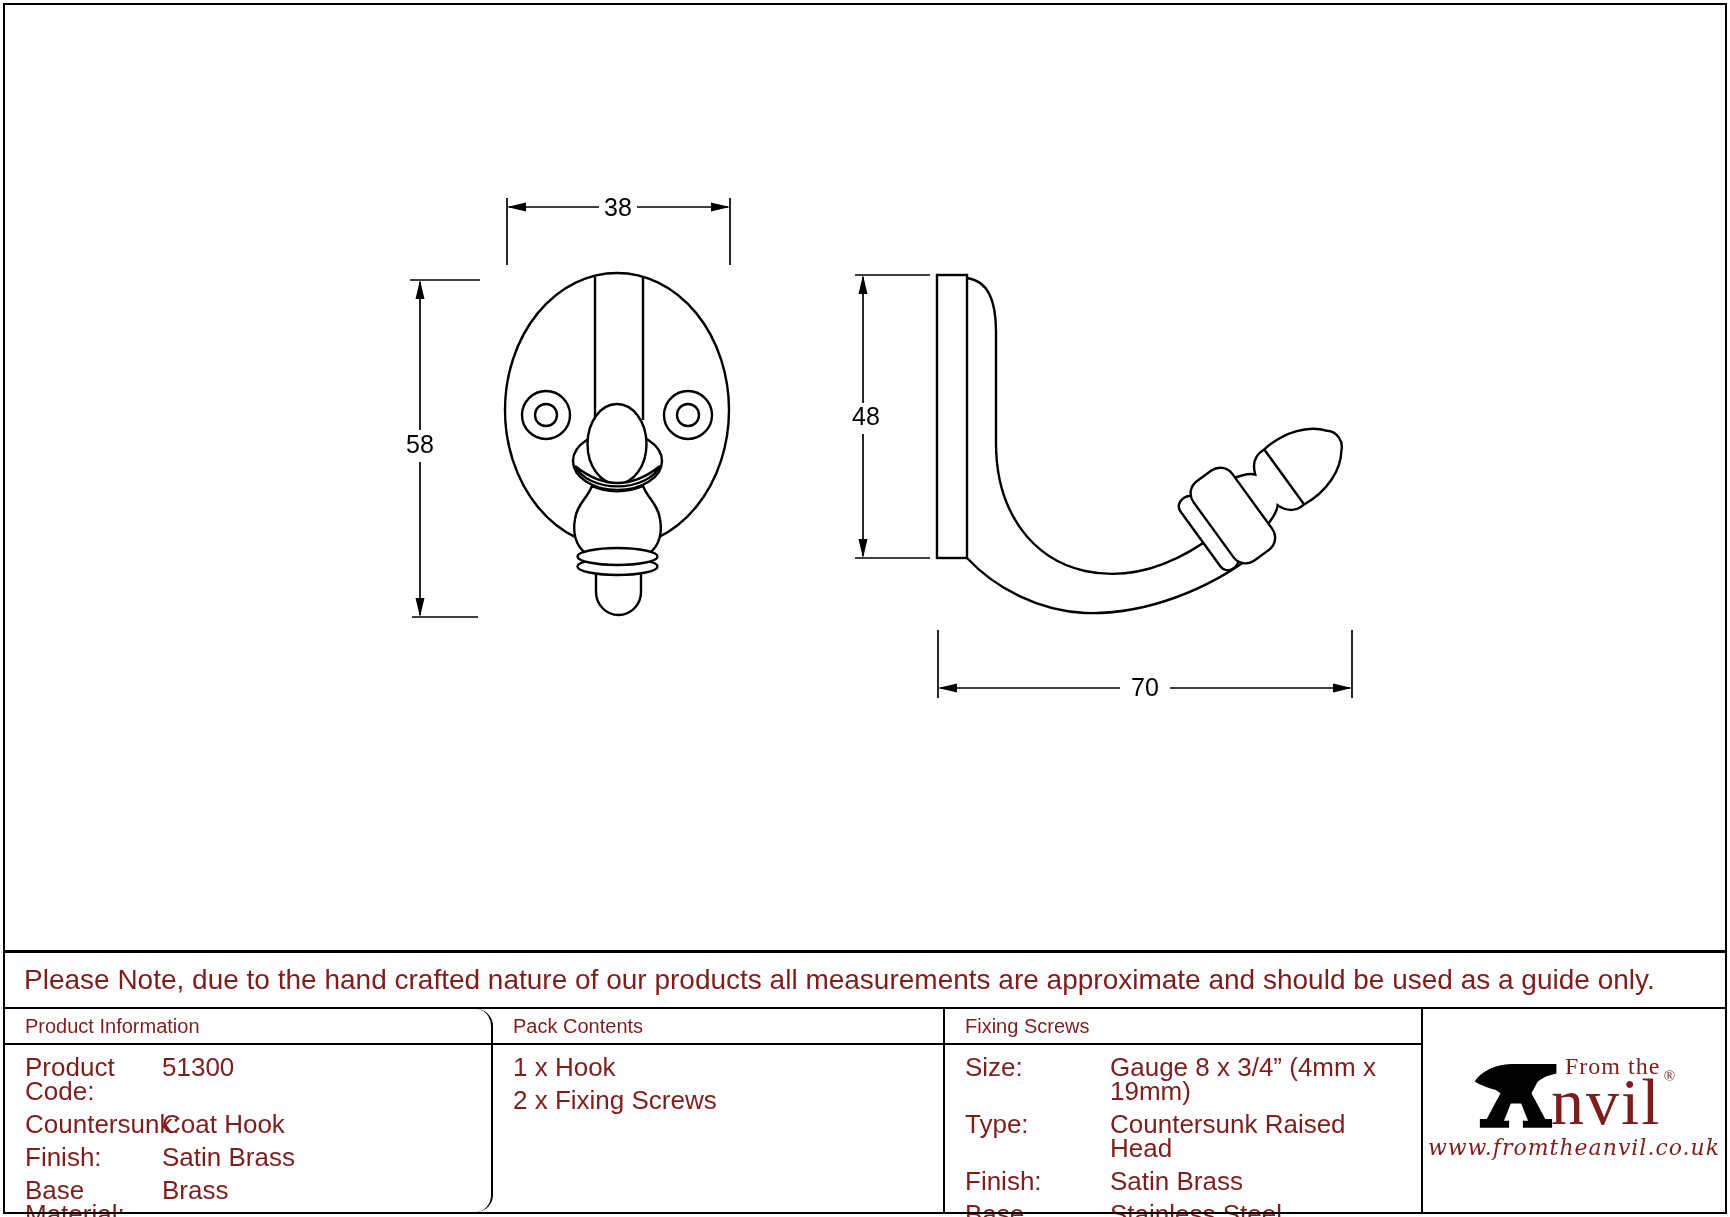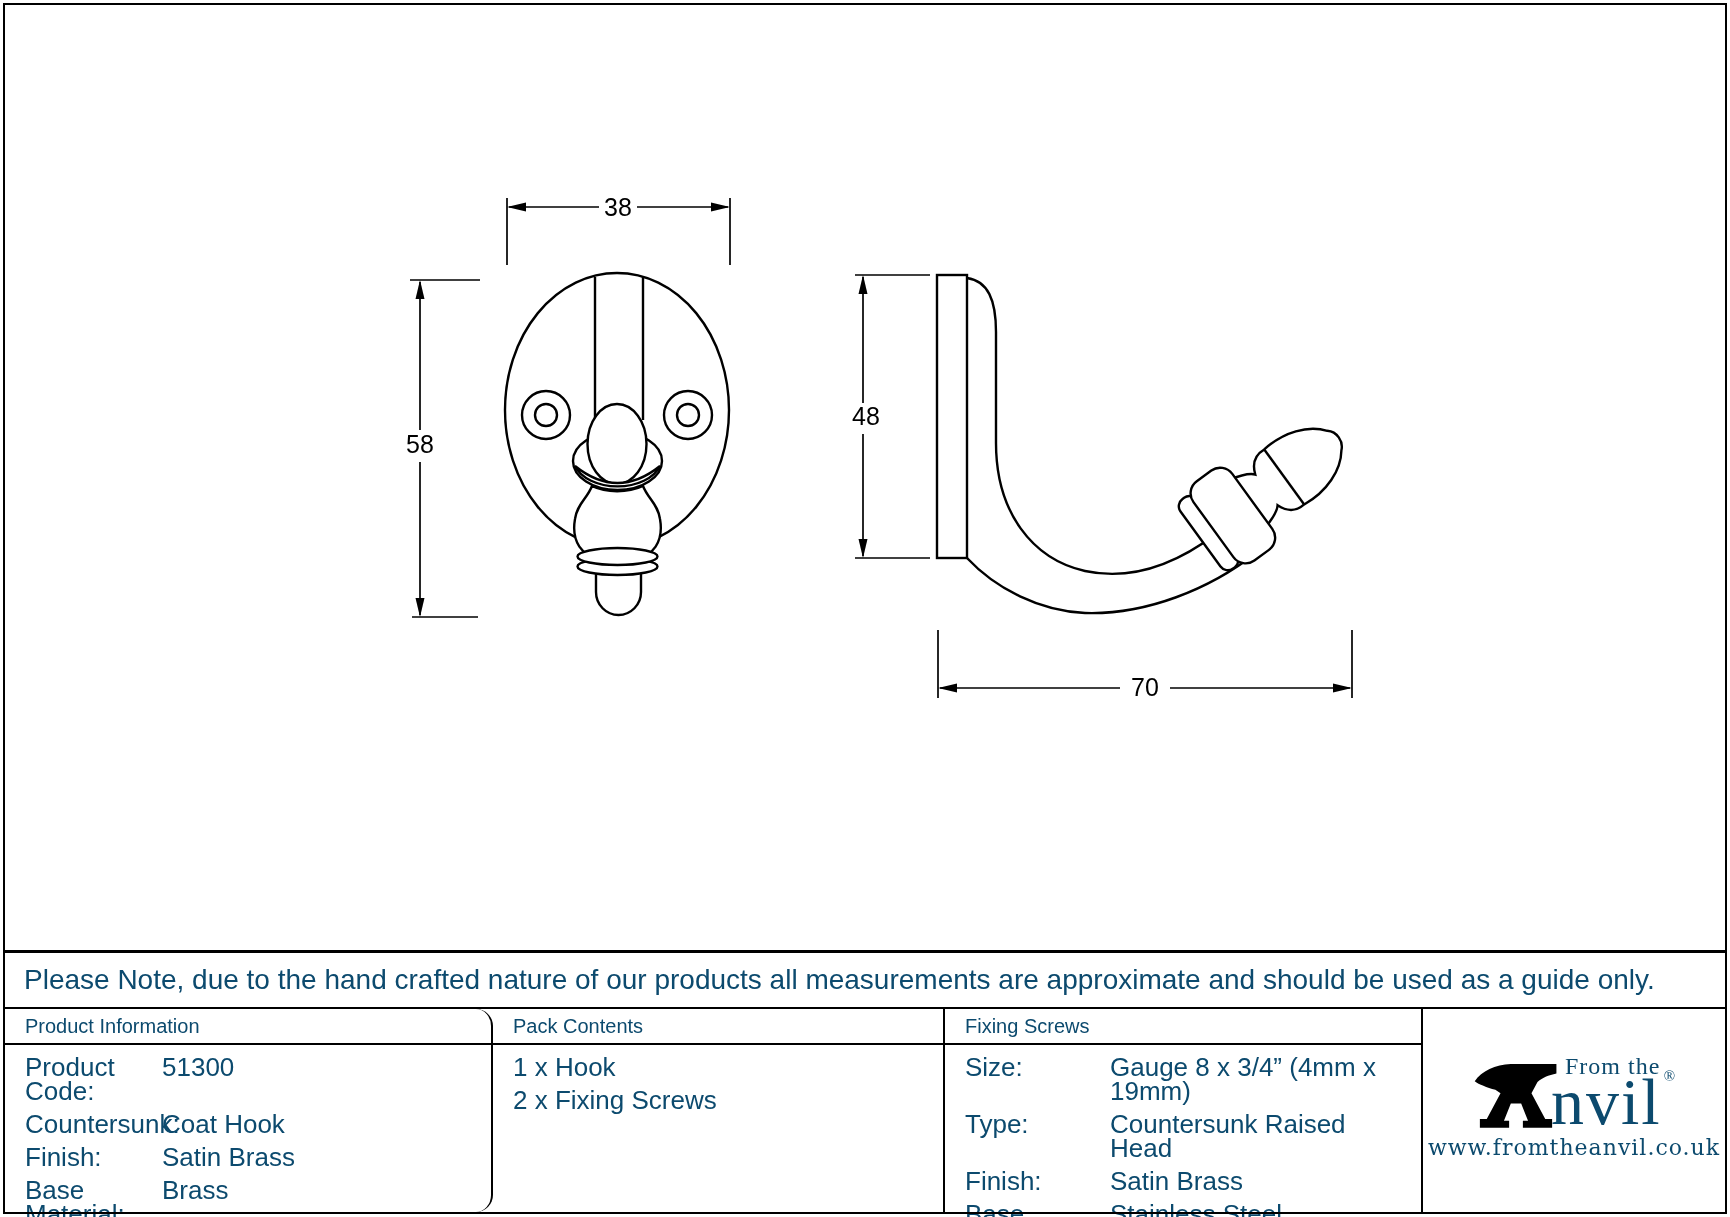--- a/index.html
+++ b/index.html
@@ -1,18 +1,18 @@
 <!DOCTYPE html>
 <html><head>
 <meta charset="utf-8">
 <style>
   html,body { margin:0; padding:0; background:#ffffff; }
   #screen {
     position:relative; width:1730px; height:1217px; background:#fff;
-    font-family:"Liberation Sans","DejaVu Sans",sans-serif; color:#0c4a6e;
+    font-family:"Liberation Sans","DejaVu Sans",sans-serif; color:#7f1d1d;
     overflow:hidden;
   }
   .frame {
     position:absolute; inset:3px; border:2px solid #000; pointer-events:none; z-index:50;
   }
   #drawing-svg { position:absolute; top:0; left:0; }
   svg text { font-family:"Liberation Sans","DejaVu Sans",sans-serif; }
 
   .bottom-section { position:absolute; left:5px; right:5px; top:950px; bottom:5px; border-top:3px solid #000; }
   .note-row {
@@ -42,21 +42,21 @@
     font-family:"Liberation Serif","DejaVu Serif",serif; font-size:24px;
     padding-left:14px; letter-spacing:1px; margin-top:-2px;
   }
   .logo-name-line { display:flex; align-items:flex-start; }
   .logo-anvil-text {
     font-family:"Liberation Serif","DejaVu Serif",serif; font-size:66px; line-height:44px;
     letter-spacing:2px; font-weight:500;
   }
   .logo-reg { font-family:"Liberation Serif","DejaVu Serif",serif; font-size:15px; margin-top:-12px; margin-left:2px; }
   .logo-site {
-    font-family:"DejaVu Serif","Liberation Serif",serif; font-size:22px;
+    font-family:"DejaVu Serif","Liberation Serif",serif; font-style:italic; font-size:22px;
     letter-spacing:1px;
   }
 </style>
 </head>
 <body>
 
 <div id="screen">
 
   <svg id="drawing-svg" width="1730" height="950" viewBox="0 0 1730 950">
 

